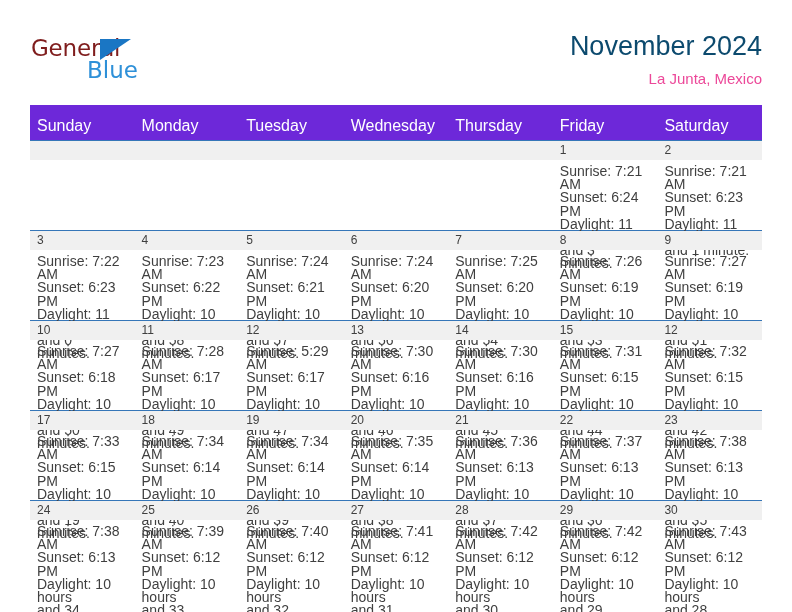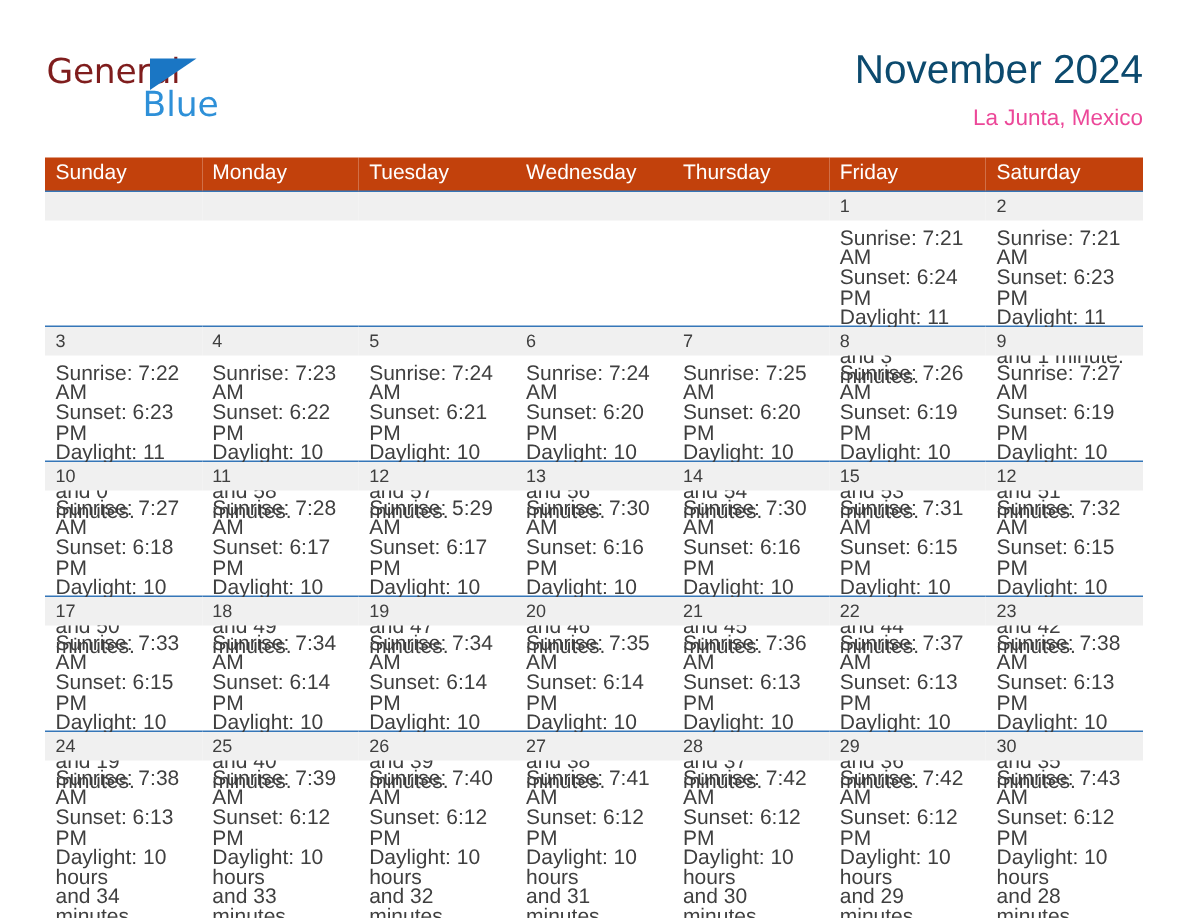--- a/index.html
+++ b/index.html
@@ -64,21 +64,20 @@
   .logo-blue {
     position: absolute;
     left: 56px;
     top: 22px;
     font-size: 23px;
     color: #2e90d8;
     font-family: "DejaVu Sans", sans-serif;
     font-weight: 400;
     line-height: 24px;
     white-space: nowrap;
-    margin-left: 8px;
   }
 
   .title-block {
     position: absolute;
     right: 30px;
     top: 30px;
     text-align: right;
   }
   .cal-title {
     font-size: 27px;
@@ -99,26 +98,26 @@
   
   .calendar {
     position: absolute;
     left: 30px;
     top: 105px;
     width: 732px;
     border-collapse: collapse;
     table-layout: fixed;
   }
   .calendar th {
-    background: #c2410c;
+    background: #6d28d9;
     color: #ffffff;
-    font-size: 14px;
+    font-size: 16px;
     font-weight: 400;
     text-align: left;
-    padding: 1px 0 5px 7px;
+    padding: 12px 0 5px 7px;
     height: 17px;
     box-sizing: border-box;
     border: none;
   }
   .calendar td {
     vertical-align: top;
     padding: 0;
     border: none;
     border-top: 1px solid #3576b8;
     height: 90px;

